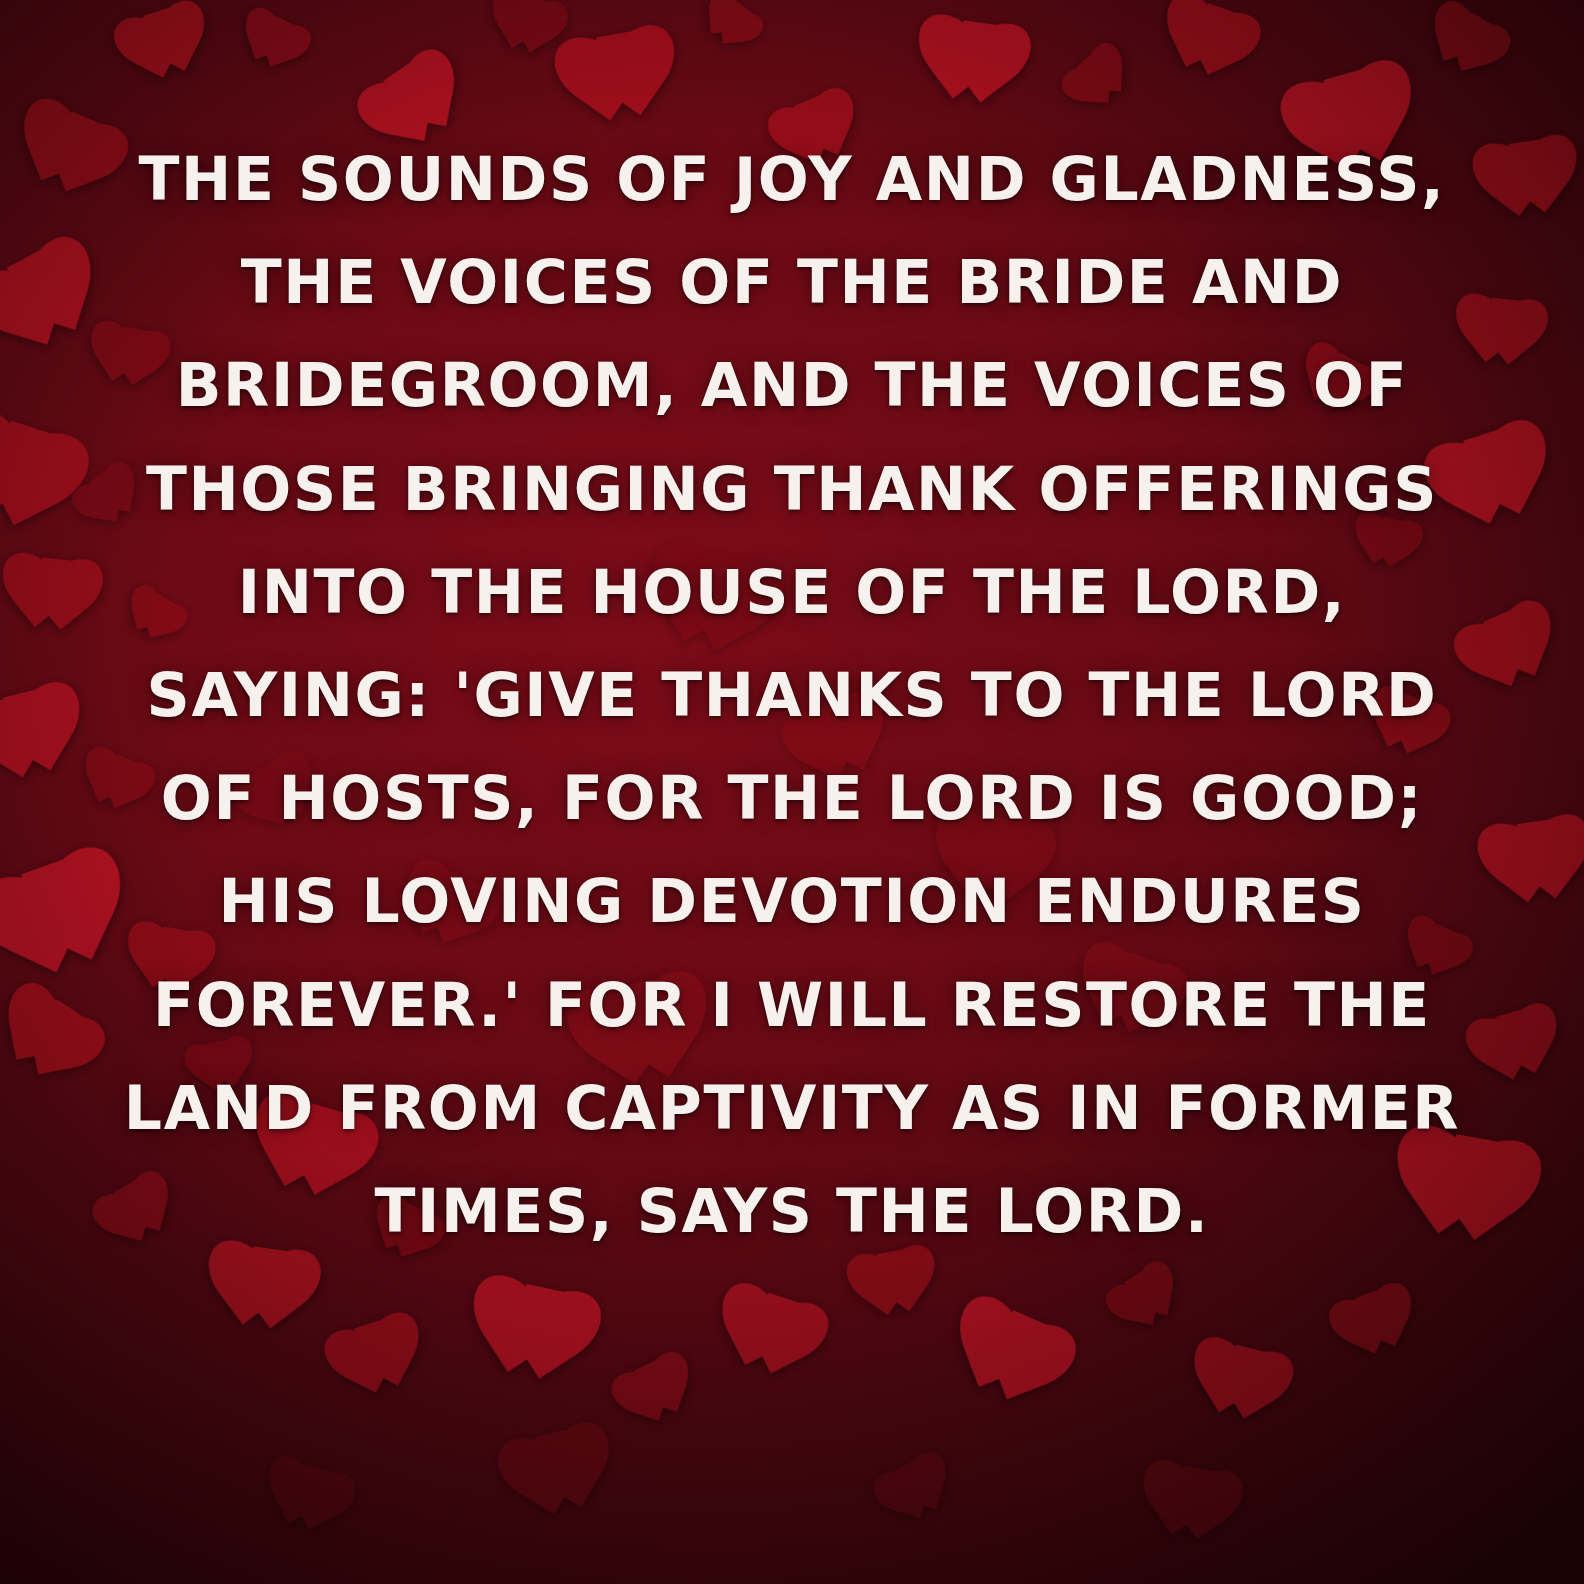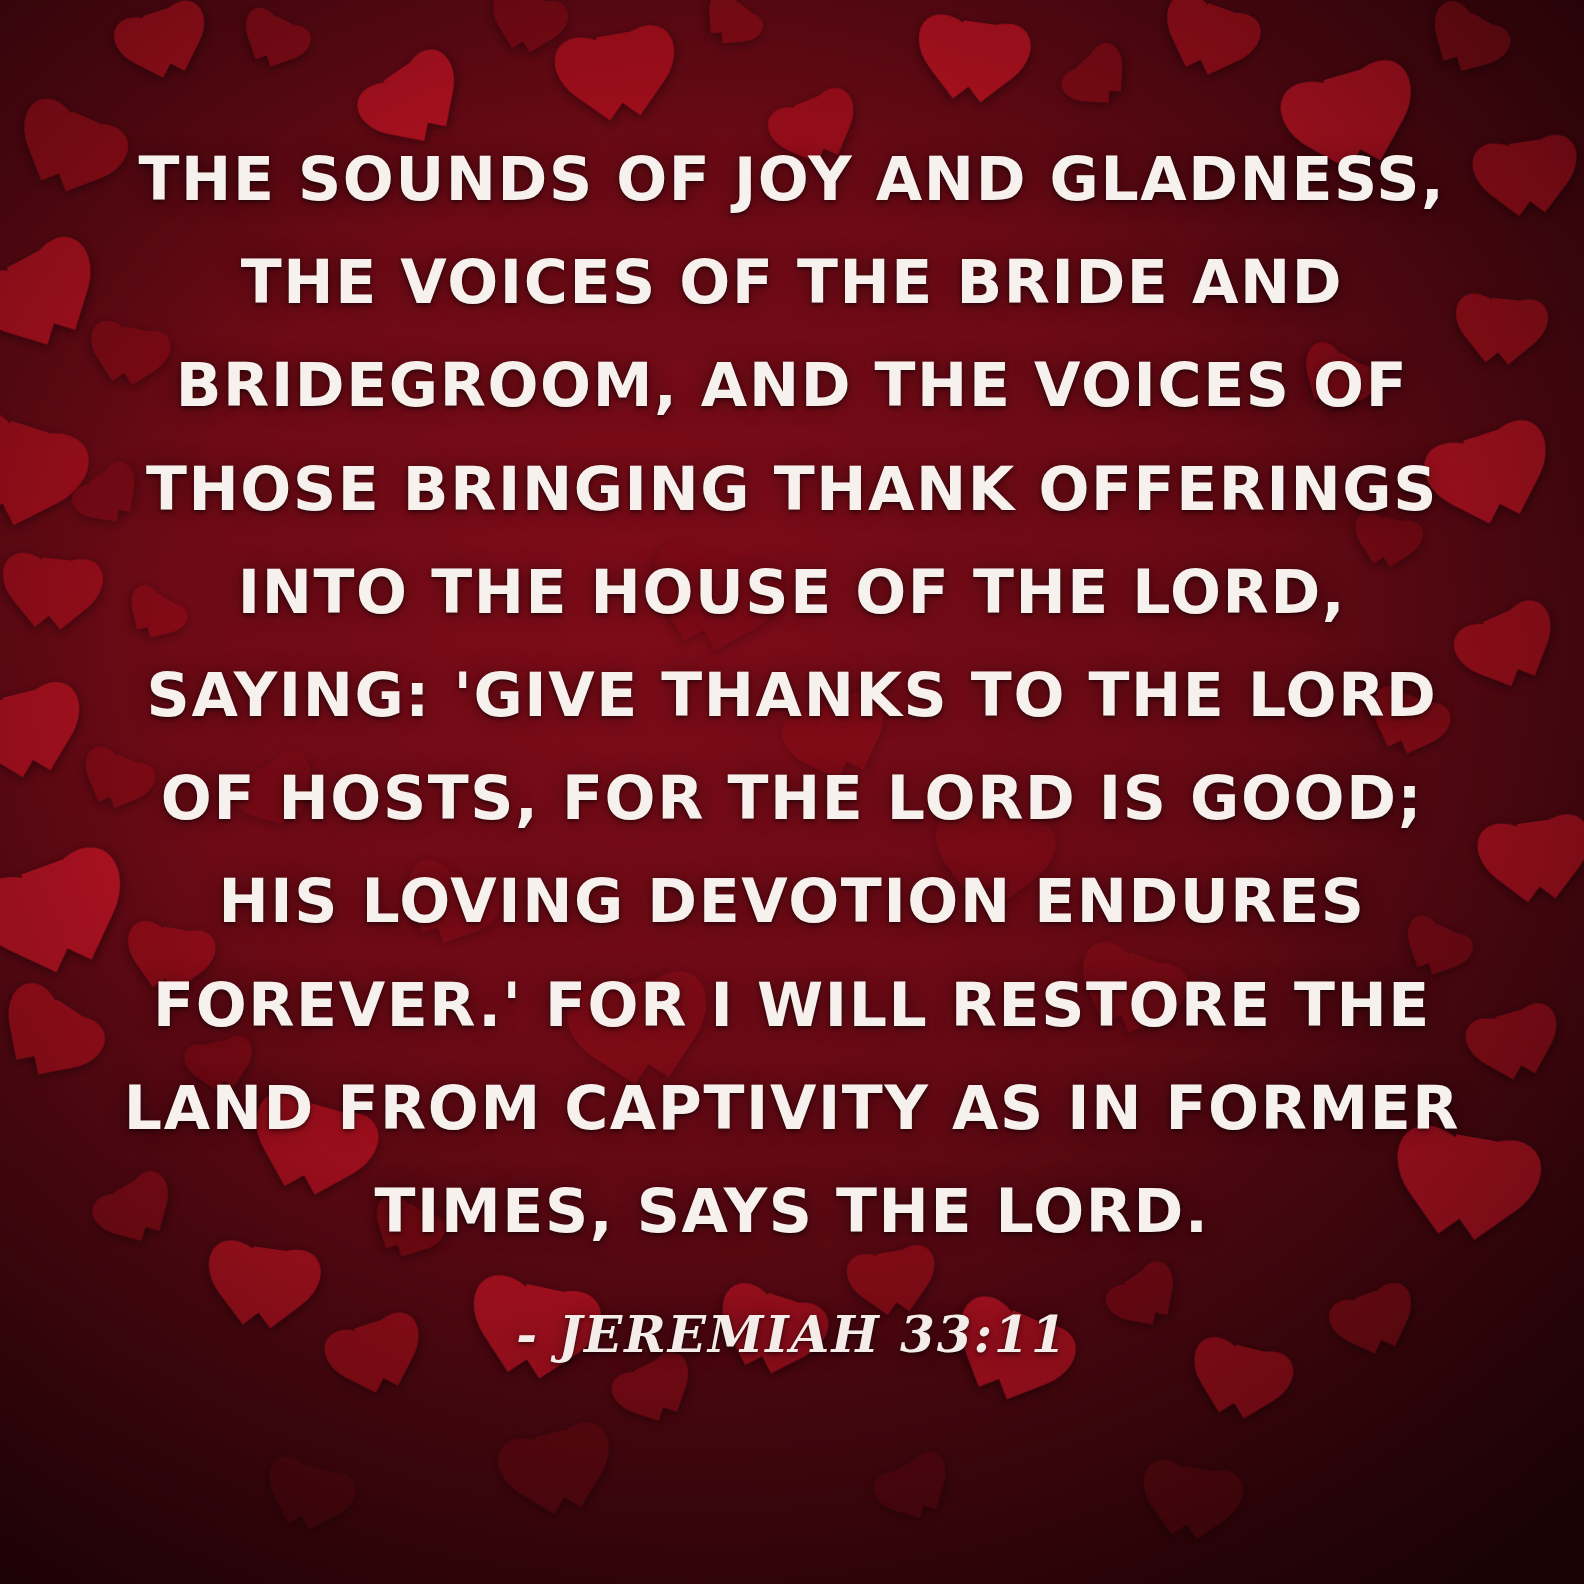--- a/index.html
+++ b/index.html
@@ -287,16 +287,15 @@
         <i></i>
       </div>
       <div class="heart" style="left: 260px; top: 760px; width: 42px; height: 36.96px; background: rgb(125, 10, 21); opacity: 0.45; transform: rotate(-30deg); filter: drop-shadow(rgba(0, 0, 0, 0.45) 0px 3px 5px);">
         <i></i>
       </div>
     </div>
   <div id="vignette"></div>
 
   <div id="verse-wrap">
     <div id="verse-text">The sounds of joy and gladness, the voices of the bride and bridegroom, and the voices of those bringing thank offerings into the house of the LORD, saying: 'Give thanks to the LORD of Hosts, for the LORD is good; His loving devotion endures forever.' For I will restore the land from captivity as in former times, says the LORD.</div>
-    <div id="verse-ref">- Jeremiah 33:11</div>
   </div>
 
 </div>
 
 </body></html>

